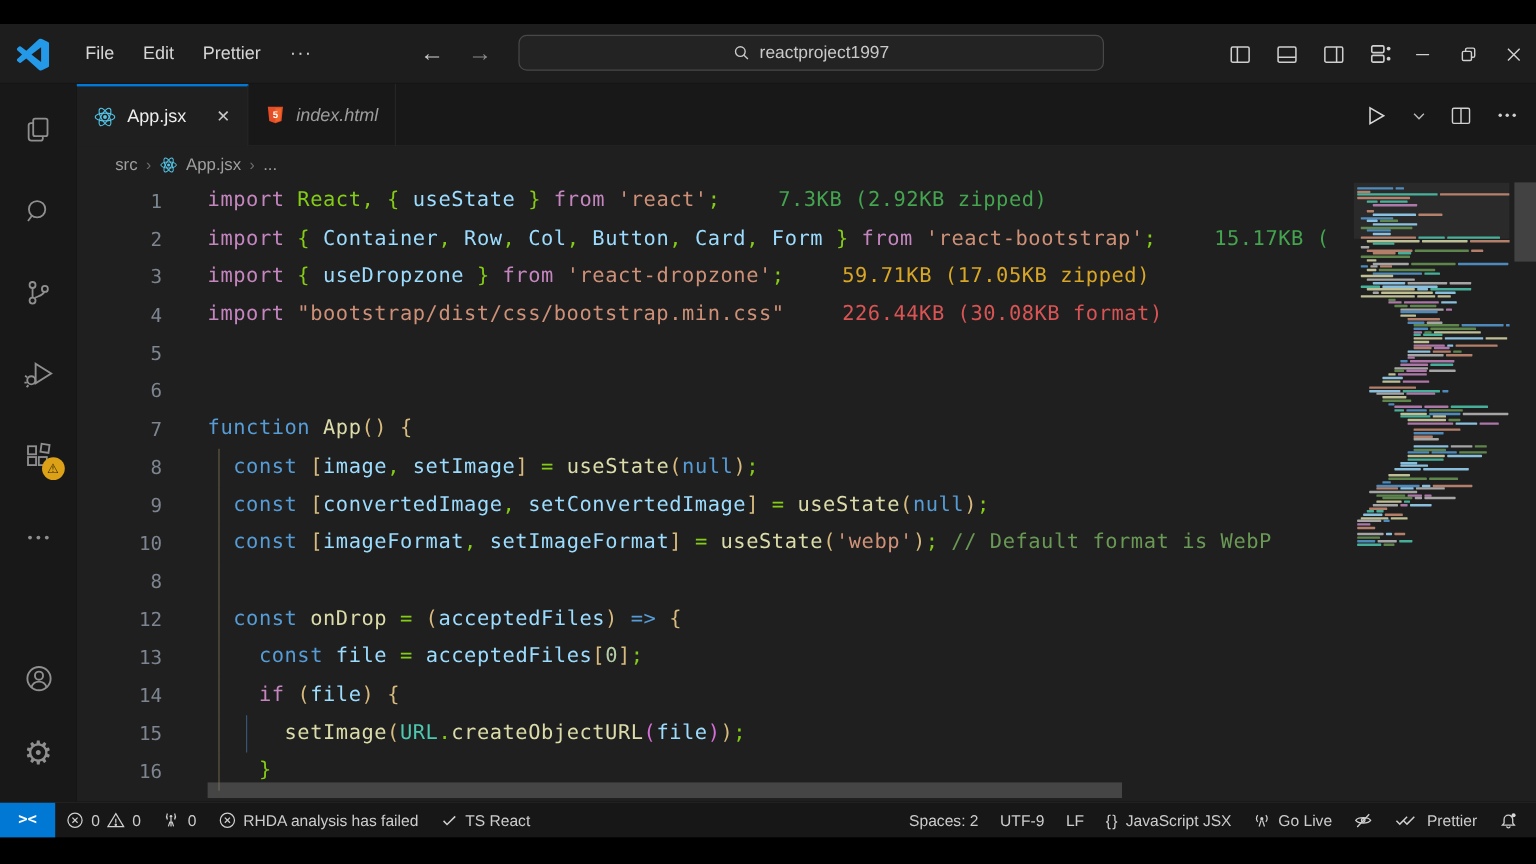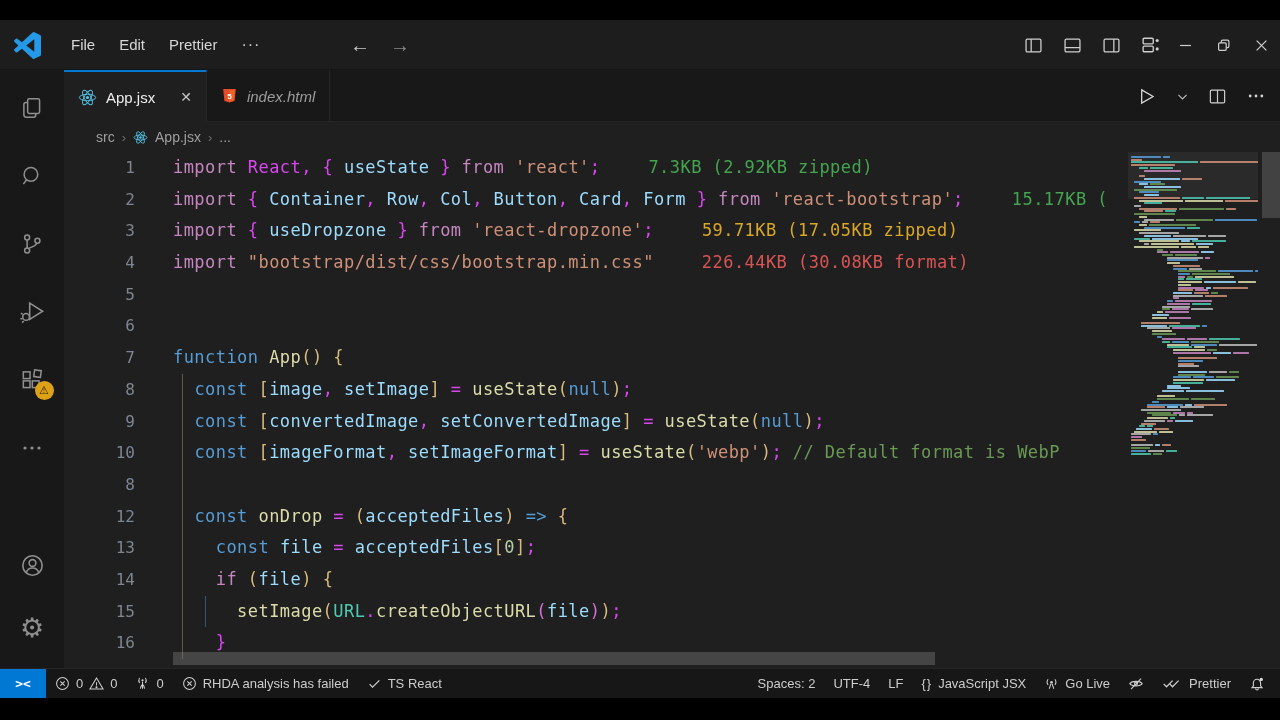--- a/index.html
+++ b/index.html
@@ -44,21 +44,21 @@
 
   
   .code-area{position:absolute;left:0;top:82px;width:100%;height:516px;overflow:hidden;}
   .line{height:31.7px;line-height:31.7px;white-space:pre;display:flex;font-family:"DejaVu Sans Mono",monospace;}
   .ln{flex:0 0 71px;text-align:right;padding-right:38px;color:#7d8590;font-size:16px;}
   .code{position:relative;font-size:17px;letter-spacing:.45px;color:#d4d4d4;}
   .gd{position:absolute;top:0;bottom:0;width:0;border-left:1px solid rgba(210,185,125,.38);}
   .gd.lvl2{border-left-color:rgba(80,140,200,.5);}
   .tk-k{color:#C586C0}.tk-d{color:#569CD6}.tk-v{color:#9CDCFE}.tk-f{color:#DCDCAA}
   .tk-s{color:#CE9178}.tk-n{color:#B5CEA8}.tk-c{color:#4EC9B0}.tk-m{color:#6A9955}
-  .tk-p{color:#d946ef}.tk-b1{color:#d7ba7d}.tk-b2{color:#d670d6}
+  .tk-p{color:#84cc16}.tk-b1{color:#d7ba7d}.tk-b2{color:#d670d6}
   .cost{margin-left:48px;}
   .cost-ok{color:#44a44f}.cost-warn{color:#d9a726}.cost-err{color:#d95454}
 
   .hscroll{position:absolute;left:109px;bottom:3px;width:762px;height:13px;background:rgba(121,121,121,.42);}
   .vscroll{position:absolute;right:0;top:82px;width:18px;height:66px;background:rgba(121,121,121,.4);}
 
   
   .minimap{position:absolute;right:22px;top:82px;width:130px;height:516px;overflow:hidden;}
   .mm-viewport{position:absolute;left:0;top:0;width:100%;height:47px;background:rgba(255,255,255,.05);}
   .mm-row{position:absolute;height:2px;display:flex;gap:2px;}
@@ -89,20 +89,27 @@
         <path fill="#2499e8" d="M23.15 2.587L18.21.21a1.494 1.494 0 0 0-1.705.29l-9.46 8.63-4.12-3.128a.999.999 0 0 0-1.276.057L.327 7.261A1 1 0 0 0 .326 8.74L3.899 12 .326 15.26a1 1 0 0 0 .001 1.479L1.65 17.94a.999.999 0 0 0 1.276.057l4.12-3.128 9.46 8.63a1.492 1.492 0 0 0 1.704.29l4.942-2.377A1.5 1.5 0 0 0 24 20.06V3.939a1.5 1.5 0 0 0-.85-1.352zm-5.146 14.861L10.826 12l7.178-5.448v10.896z"></path>
       </svg>
       <span class="menu-item">File</span>
       <span class="menu-item">Edit</span>
       <span class="menu-item">Prettier</span>
       <span class="menu-more">···</span>
     </div>
     <div class="nav-arrows">
       <span class="arrow">←</span>
       <span class="arrow fwd">→</span>
+    </div>
+    <div class="searchbox">
+      <svg width="14" height="14" viewBox="0 0 16 16">
+        <circle cx="6.8" cy="6.8" r="4.6" fill="none" stroke="#c9c9c9" stroke-width="1.3"></circle>
+        <line x1="10.3" y1="10.3" x2="14" y2="14" stroke="#c9c9c9" stroke-width="1.3"></line>
+      </svg>
+      <span>reactproject1997</span>
     </div>
     <div class="layout-group">
       <svg width="17" height="17" viewBox="0 0 16 16">
         <rect x="1" y="2" width="14" height="12" rx="1.2" fill="none" stroke="#cfcfcf" stroke-width="1.2"></rect>
           <line x1="5.8" y1="2" x2="5.8" y2="14" stroke="#cfcfcf" stroke-width="1.2"></line>
       </svg>
       <svg width="17" height="17" viewBox="0 0 16 16">
         <rect x="1" y="2" width="14" height="12" rx="1.2" fill="none" stroke="#cfcfcf" stroke-width="1.2"></rect>
           <line x1="1" y1="10" x2="15" y2="10" stroke="#cfcfcf" stroke-width="1.2"></line>
       </svg>
@@ -728,21 +735,21 @@
         <path d="M2.8 8.6l3.1 3.2L13.2 4.6"></path>
       </svg>
       <span>TS React</span>
     </div>
 
     <div class="sb-right">
       <div class="sb-item">
           <span>Spaces: 2</span>
         </div>
       <div class="sb-item">
-          <span>UTF-4</span>
+          <span>UTF-9</span>
         </div>
       <div class="sb-item">
           <span>LF</span>
         </div>
       <div class="sb-item">
         <span class="braces">{}</span>
         <span>JavaScript JSX</span>
       </div>
       <div class="sb-item">
         <svg width="15" height="15" viewBox="0 0 16 16" fill="none" stroke="#cfcfcf" stroke-width="1.1">

